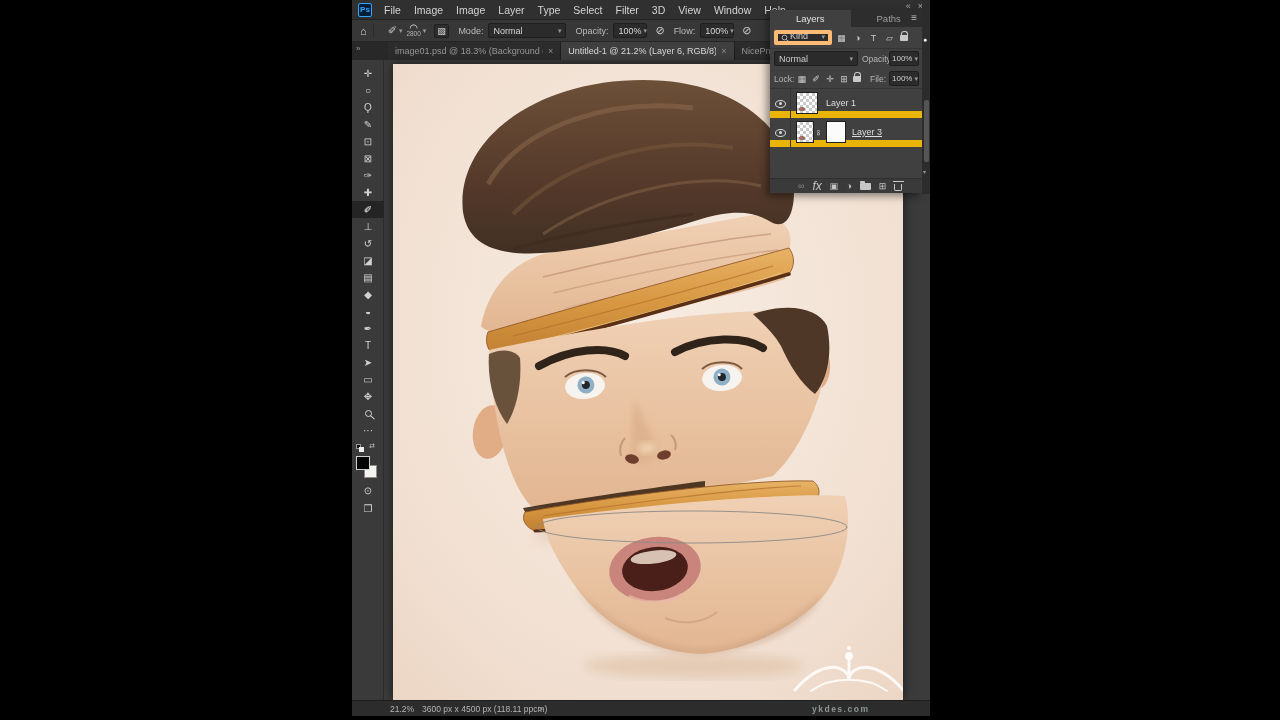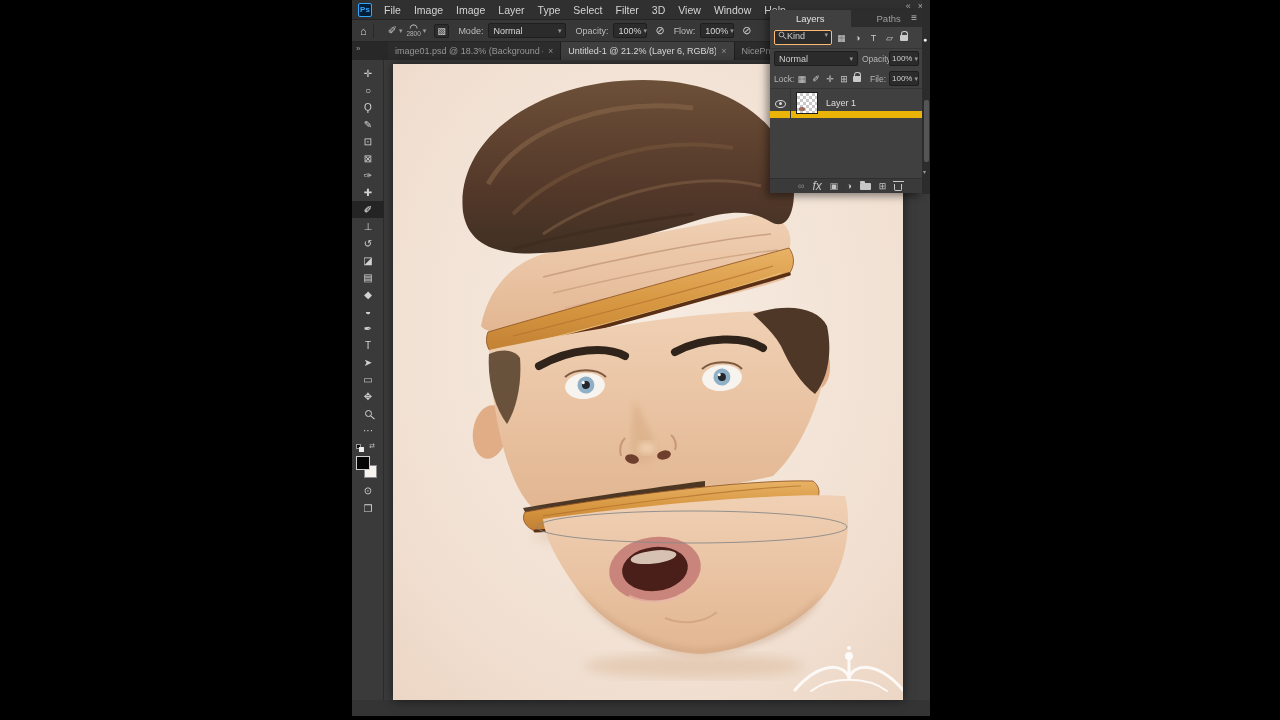--- a/index.html
+++ b/index.html
@@ -61,21 +61,21 @@
   .canvas { position:absolute; left:9px; top:4px; width:510px; height:636px; background:var(--c-canvas_bg,#f1e0d2); box-shadow:0 0 10px rgba(0,0,0,.55); overflow:hidden; }
   .canvas svg { display:block; }
 
   
   .panel { position:absolute; left:418px; top:10px; width:152px; height:183px; background:#404040; z-index:30; box-shadow:-3px 3px 8px rgba(0,0,0,.45); font-size:9px; color:#cfcfcf; }
   .p-tabs { position:absolute; left:0; top:0; width:152px; height:17px; background:#2d2d2d; display:flex; align-items:stretch; }
   .p-tab { padding:0 26px; display:flex; align-items:center; font-size:9.5px; color:#9d9d9d; }
   .p-tab.active { background:#404040; color:#e2e2e2; }
   .p-menu { position:absolute; right:5px; top:2px; color:#bdbdbd; font-size:10px; }
   .p-filter { position:absolute; left:0; top:17px; width:152px; height:22px; border-bottom:1px solid #353535; }
-  .kind-box { position:absolute; left:4px; top:3px; width:58px; height:15px; background:#2b2b2b; border:1px solid #fdba74; border-radius:2px; display:flex; align-items:flex-start; gap:2px; padding:0 3px; }
+  .kind-box { position:absolute; left:4px; top:3px; width:58px; height:15px; background:#2b2b2b; border:4px solid #fdba74; border-radius:2px; display:flex; align-items:flex-end; gap:2px; padding:0 3px; }
   .kind-box .cr { margin-left:auto; color:#9a9a9a; font-size:7px; }
   .f-icos { position:absolute; left:66px; top:3px; display:flex; gap:5px; align-items:center; height:15px; }
   .f-icos .fi { color:#c9c9c9; font-size:9px; width:11px; text-align:center; }
   .p-blend { position:absolute; left:0; top:39px; width:152px; height:20px; }
   .blend-box { position:absolute; left:4px; top:2px; width:84px; height:15px; background:#2b2b2b; border:1px solid #1e1e1e; border-radius:2px; display:flex; align-items:center; justify-content:space-between; padding:0 4px; }
   .op-label { position:absolute; left:92px; top:5px; color:#b5b5b5; font-size:8.5px; }
   .val-box { position:absolute; top:2px; width:30px; height:15px; background:#2b2b2b; border:1px solid #1e1e1e; border-radius:2px; display:flex; align-items:center; justify-content:space-between; padding:0 2px; font-size:8px; }
   .p-lock { position:absolute; left:0; top:59px; width:152px; height:20px; border-bottom:1px solid #353535; }
   .lock-label { position:absolute; left:4px; top:5px; color:#b5b5b5; font-size:8.5px; }
   .l-icos { position:absolute; left:27px; top:3px; display:flex; gap:4px; align-items:center; height:14px; }
@@ -443,32 +443,49 @@
       <div class="p-rows">
         <div class="lrow">
           <div class="eye-cell">
               <span class="eyeico"></span>
             </div>
           <div class="thumb checker">
               <span class="speck"></span>
             </div>
           <span class="lname">Layer 1</span>
         </div>
+        <div class="lrow lrow3">
+          <div class="eye-cell">
+              <span class="eyeico"></span>
+            </div>
+          <div class="thumb checker">
+              <span class="speck"></span>
+            </div>
+          <span class="linkico">∞</span>
+          <div class="maskthumb"></div>
+          <span class="lname m3">Layer 3</span>
+        </div>
       </div>
       <div class="p-bottom">
         <span class="pb dim">∞</span>
         <span class="pb fx">fx</span>
         <span class="pb">▣</span>
         <span class="pb">◑</span>
         <span class="foldico"></span>
         <span class="pb">⊞</span>
         <span class="trashico"></span>
       </div>
     </div>
     <div class="dockstrip">
       <span class="dock-dot">●</span>
       <span class="dock-scroll"></span>
       <span class="dock-chev">▾</span>
     </div>
 
+    <div class="statusbar">
+      <span class="sb-zoom">21.2%</span>
+      <span class="sb-doc">3600 px x 4500 px (118.11 ppcm)</span>
+      <span class="sb-chev">&gt;</span>
+      <span class="sb-mark">ykdes.com</span>
+    </div>
 
   </div>
 </div>
 
 </body></html>

